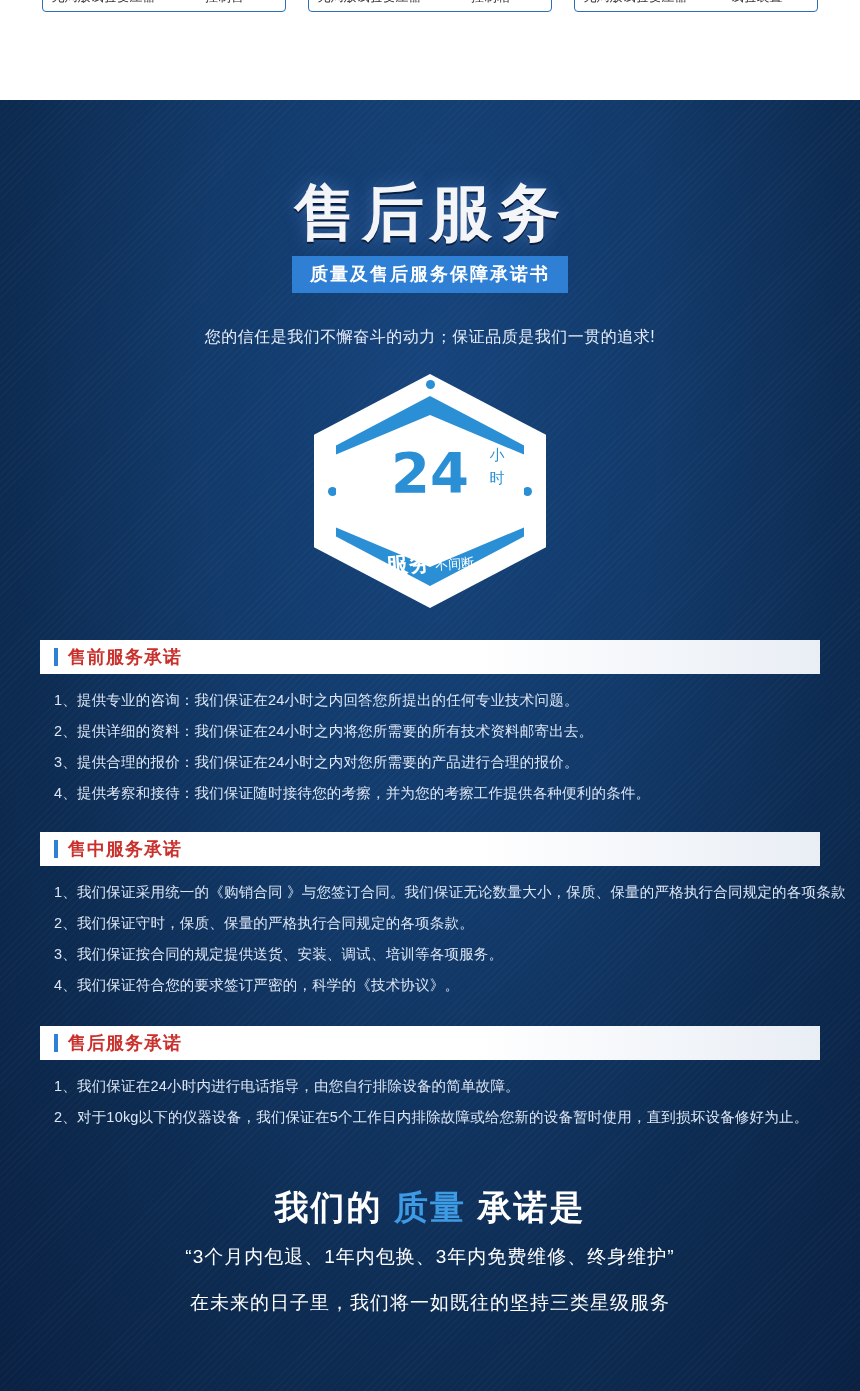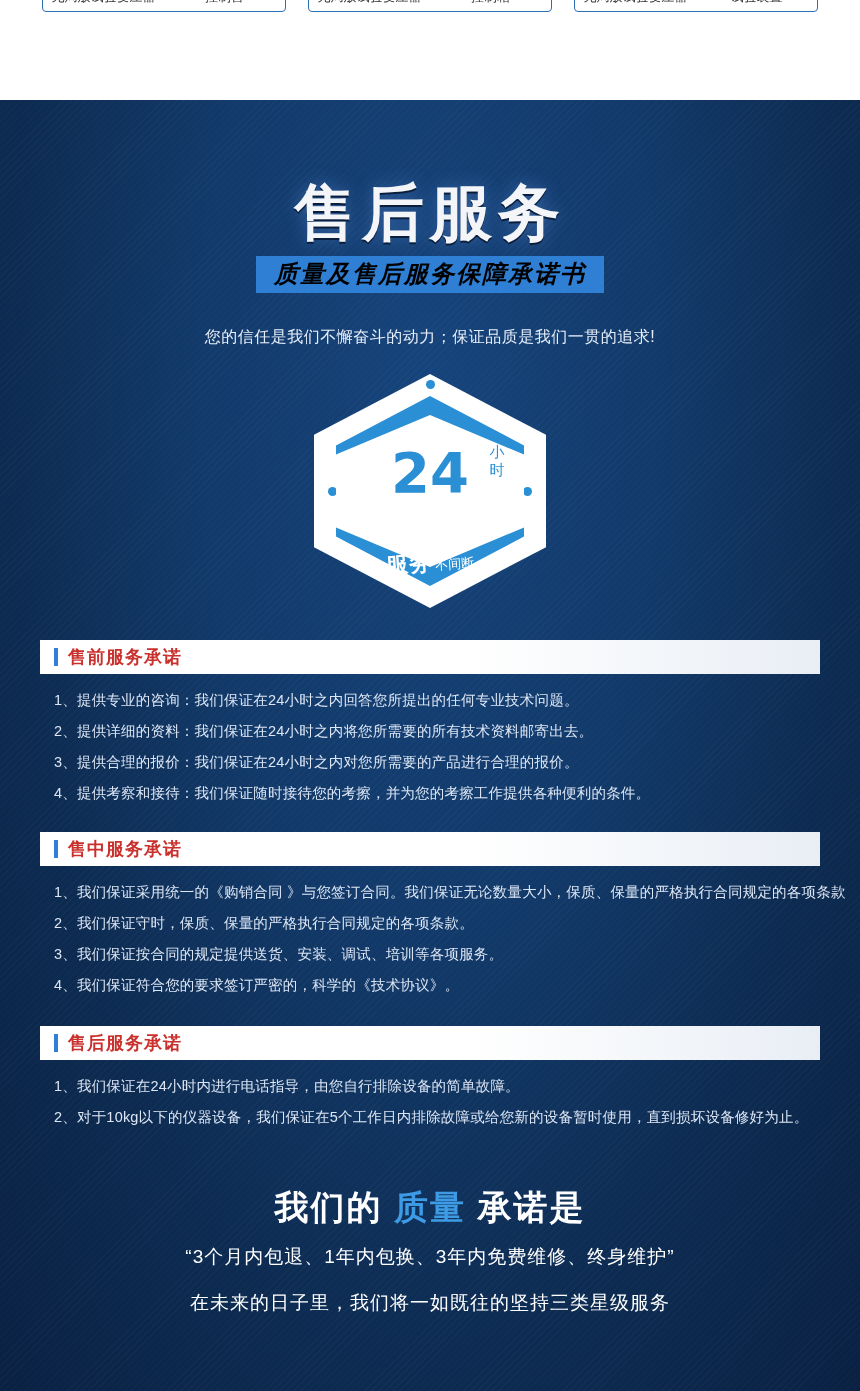--- a/index.html
+++ b/index.html
@@ -77,27 +77,26 @@
     text-shadow:
       0 2px 0 #0a1e3c,
       0 0 18px rgba(120,170,255,.35);
     line-height: 70px;
     font-family: "DejaVu Sans", "Liberation Sans", sans-serif;
   }
   .subtitle-bar {
     display: inline-block;
     margin-top: 8px;
     background: #2f7fd4;
-    color: #000000;
-    font-size: 24px;
+    color: #ffffff;
+    font-size: 18px;
     font-weight: bold;
     letter-spacing: 2px;
     padding: 7px 18px 8px 18px;
     line-height: 22px;
-    font-style: italic;
   }
   .tagline {
     margin-top: 34px;
     text-align: center;
     color: #e7eefa;
     font-size: 16px;
     letter-spacing: .5px;
   }
 
   
@@ -145,21 +144,21 @@
     color: #2a8fd4;
     line-height: 56px;
     font-family: "DejaVu Sans", "Liberation Sans", sans-serif;
   }
   .badge-unit {
     position: absolute;
     top: 28px;
     right: 18px;
     font-size: 15px;
     color: #2a8fd4;
-    line-height: 18px;
+    line-height: 23px;
     text-align: center;
     width: 18px;
   }
   .badge-ribbon {
     position: absolute;
     bottom: 30px;
     left: 50%;
     transform: translateX(-50%) rotate(-4deg);
     width: 150px;
     text-align: center;

